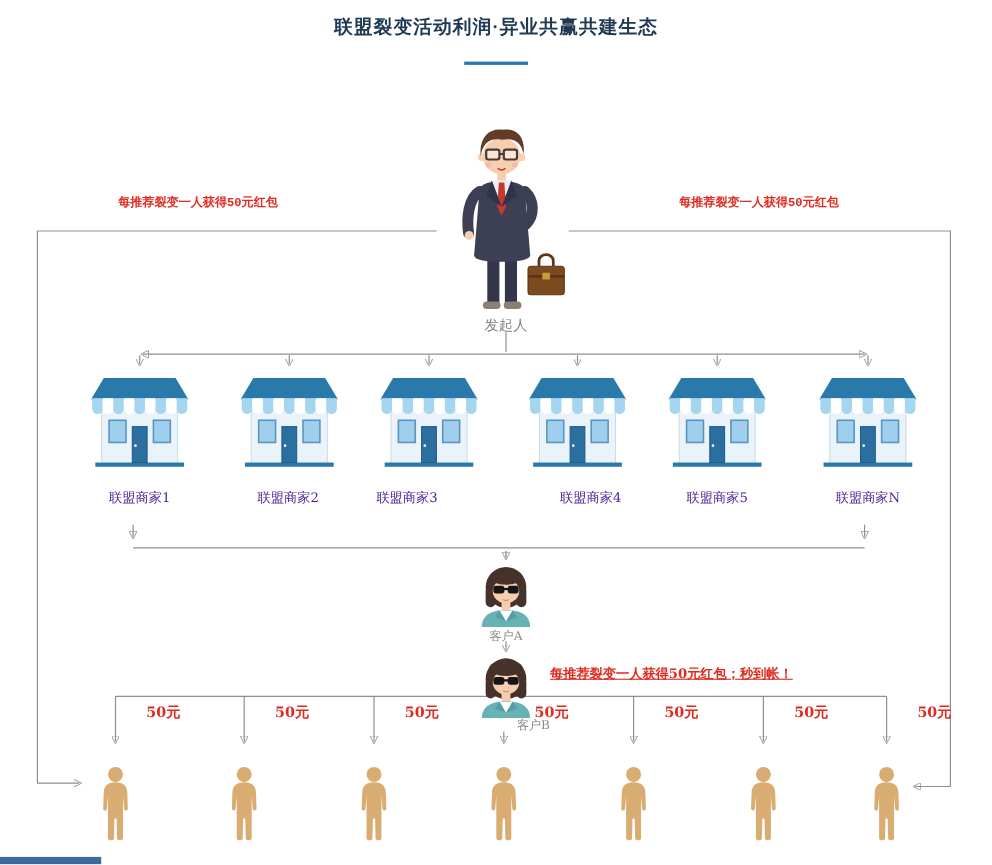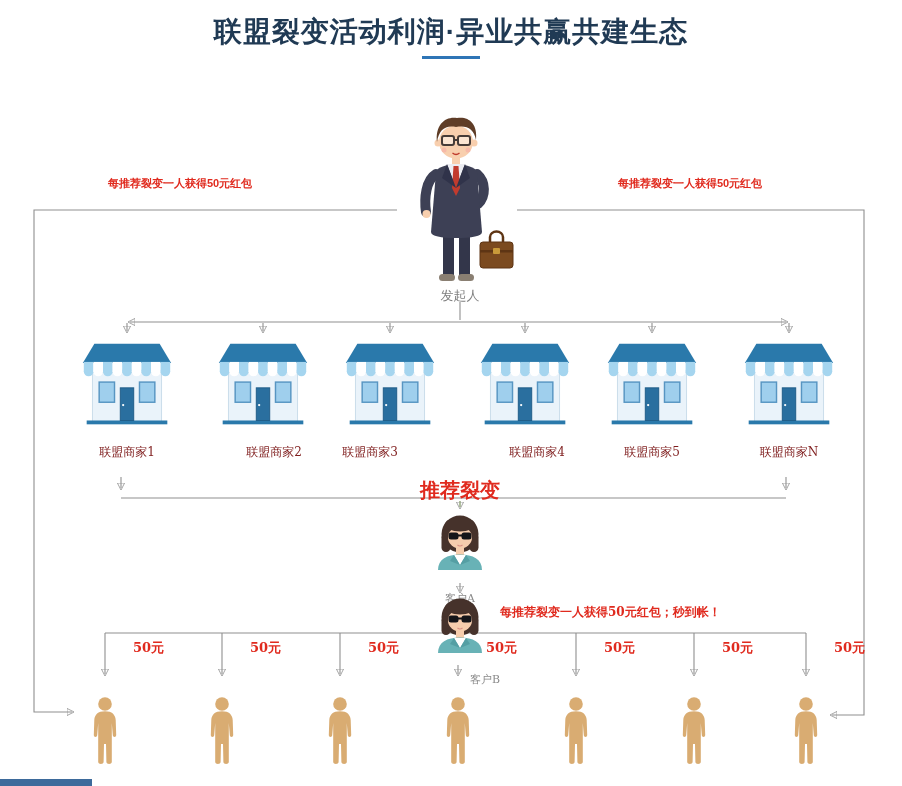--- a/index.html
+++ b/index.html
@@ -1,48 +1,48 @@
 <!DOCTYPE html>
 <html style="--accent_red: #e02a1e; --title_navy: #203a54; --underline_blue: #2e75b6; --line_gray: #8f8f8f; --person_tan: #d9ac72; --store_blue: #2a79ab; --footer_blue: #3d6a9b;"><head>
 <meta charset="utf-8">
 <style>
   html,body{margin:0;padding:0;background:#fff;}
   .canvas{position:relative;width:902px;height:786px;background:#fff;overflow:hidden;
           font-family:"Liberation Sans",sans-serif;}
   .abs{position:absolute;}
 
-  .title{left:0;top:13px;width:902px;text-align:center;font-size:28px;font-weight:bold;
+  .title{left:0;top:13px;width:902px;text-align:center;font-size:17px;font-weight:bold;
          letter-spacing:1px;color:var(--title_navy);}
   .title-underline{left:50%;top:56px;transform:translateX(-50%);width:58px;height:3px;
          background:var(--underline_blue);}
   .subtitle{left:0;top:65px;width:902px;text-align:center;font-size:13.5px;color:#595959;}
 
   .banner{top:176px;width:240px;text-align:center;font-size:11px;font-weight:bold;
-          color:var(--accent_red);font-family:Liberation Sans, sans-serif;}
+          color:var(--accent_red);font-family:Liberation Mono, monospace;}
   .banner.left{left:60px;}
   .banner.right{left:570px;}
 
   .connectors{left:0;top:0;pointer-events:none;}
   .connectors path{stroke:var(--line_gray);fill:none;stroke-width:1.1px;}
   .connectors path.green{stroke:#6f8c4f;}
 
   .figure{line-height:0;}
   .initiator-label{left:410px;top:287px;width:100px;text-align:center;font-size:13px;
           color:#7f7f7f;font-family:Liberation Serif, serif;}
 
-  .merchant-label{top:444px;width:96px;text-align:center;font-size:12px;color:#7f1d1d;
+  .merchant-label{top:444px;width:96px;text-align:center;font-size:12px;color:#4c1d95;
           font-family:"DejaVu Serif",serif;}
 
   .fission-label{left:380px;top:477px;width:160px;text-align:center;font-size:20px;
           font-weight:bold;color:var(--accent_red);font-family:"DejaVu Serif",serif;}
 
   .customer-label{width:80px;left:420px;text-align:center;font-size:11px;color:#8a8a8a;
-          font-family:"DejaVu Serif",serif;margin-top:20px;}
+          font-family:"DejaVu Serif",serif;}
   .b-note{left:500px;top:604px;white-space:nowrap;font-size:12px;font-weight:bold;
-          color:var(--accent_red);font-family:"DejaVu Serif",serif;}
+          color:var(--accent_red);font-family:"DejaVu Serif",serif;text-decoration:underline;}
 
   .reward{top:639px;font-size:13px;font-weight:bold;color:var(--accent_red);
           font-family:"DejaVu Serif",serif;white-space:nowrap;}
 
   .footer-bar{left:0;top:779px;width:92px;height:7px;background:var(--footer_blue);}
 </style>
 </head>
 <body>
 
 <div class="canvas">
@@ -200,27 +200,26 @@
         <use href="#sym-store"></use>
       </svg></div>
   <div class="abs figure" style="left:604px;top:338px;"><svg width="96" height="92">
         <use href="#sym-store"></use>
       </svg></div>
   <div class="abs figure" style="left:741px;top:338px;"><svg width="96" height="92">
         <use href="#sym-store"></use>
       </svg></div>
 
   <div class="abs merchant-label" style="left:79px;">联盟商家1</div>
-  <div class="abs merchant-label" style="left:226px;">联盟商家2</div>
+  <div class="abs merchant-label" style="left:214px;">联盟商家2</div>
   <div class="abs merchant-label" style="left:322px;">联盟商家3</div>
   <div class="abs merchant-label" style="left:489px;">联盟商家4</div>
   <div class="abs merchant-label" style="left:604px;">联盟商家5</div>
   <div class="abs merchant-label" style="left:741px;">联盟商家N</div>
 
-  <div class="abs fission-label">推荐裂变</div>
 
   <div class="abs figure" style="left:428px;top:513px;">
     <svg width="64" height="57">
         <use href="#sym-woman"></use>
       </svg>
   </div>
   <div class="abs customer-label" style="top:571px;">客户A</div>
 
   <div class="abs figure" style="left:428px;top:596px;">
     <svg width="64" height="57">

